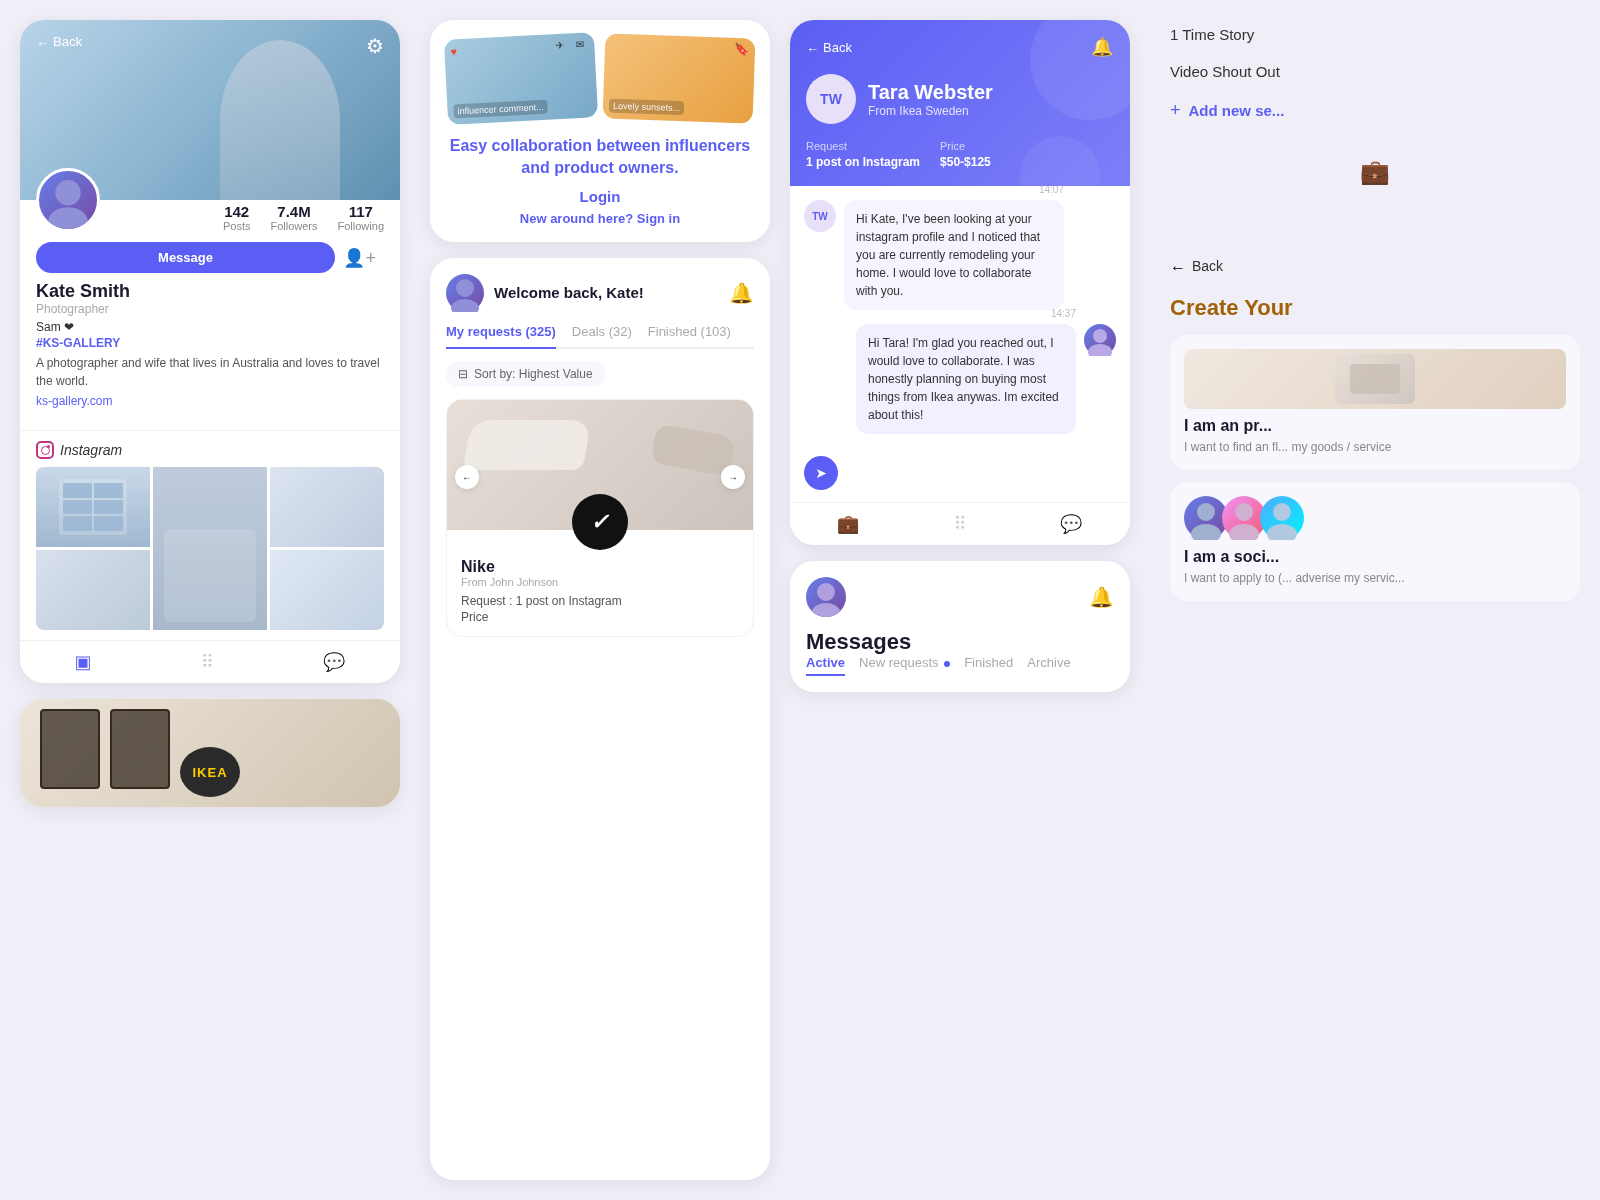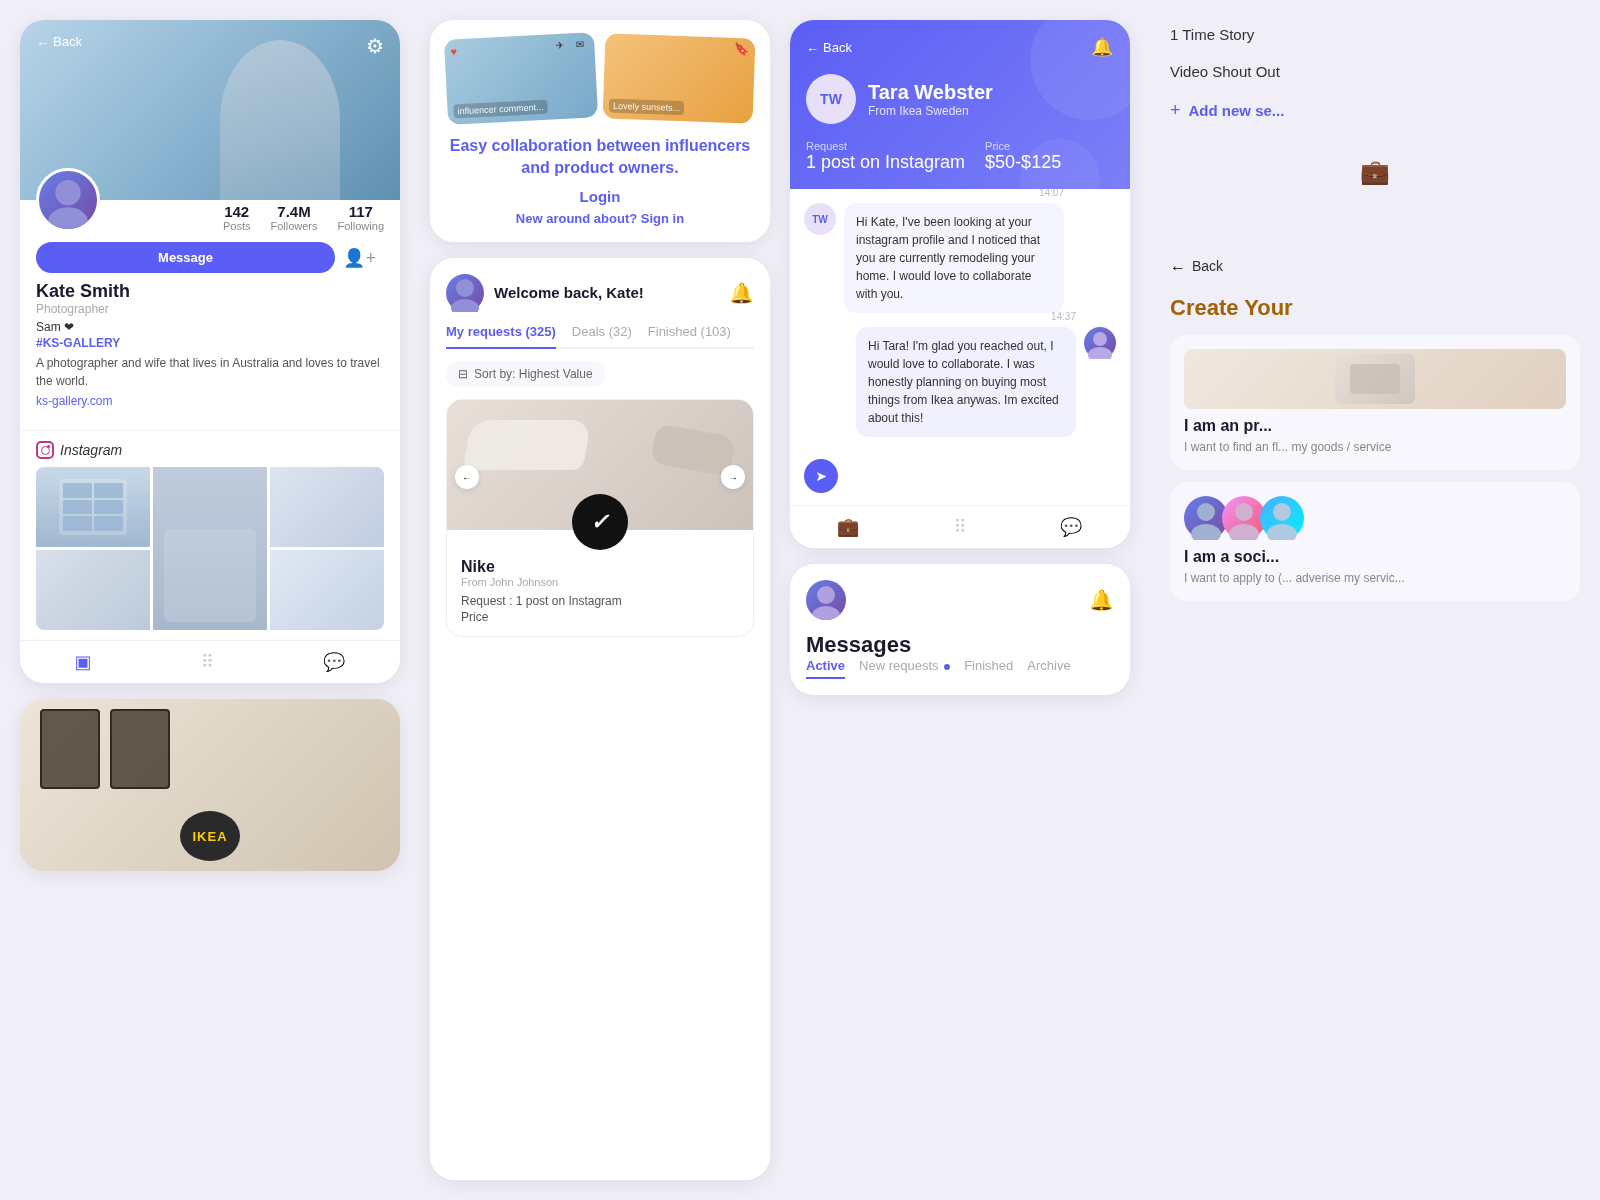--- a/index.html
+++ b/index.html
@@ -223,21 +223,21 @@
     .nav-icon.active {
       color: #5b5ef4;
     }
 
     
     .ikea-card {
       background: white;
       border-radius: 24px;
       overflow: hidden;
       box-shadow: 0 4px 20px rgba(0,0,0,0.08);
-      height: 172px;
+      height: 108px;
       position: relative;
     }
 
     .ikea-card-img {
       width: 100%;
       height: 100%;
       background: linear-gradient(135deg, #e8e0d4 0%, #c8c0b0 100%);
       position: relative;
       display: flex;
       align-items: flex-end;
@@ -573,23 +573,23 @@
       gap: 20px;
     }
 
     .chat-meta-item label {
       font-size: 11px;
       color: rgba(255,255,255,0.7);
       display: block;
     }
 
     .chat-meta-item span {
-      font-size: 18px;
+      font-size: 12px;
       color: white;
-      font-weight: 400;
+      font-weight: 700;
     }
 
     
     .chat-header-blue::before {
       content: '';
       position: absolute;
       right: -20px;
       top: -20px;
       width: 120px;
       height: 120px;
@@ -1044,21 +1044,21 @@
       </div>
     </div>
 
     <div class="collab-text">
       <span style="color:#5b5ef4;font-weight:600;">Easy collaboration</span>
       <span>between influencers and product owners.</span>
     </div>
 
     <button class="btn-login">Login</button>
     <div class="sign-in-text">
-      <span>New around about?</span>
+      <span>New around here?</span>
       <span>Sign in</span>
     </div>
   </div>
 
   <div class="requests-card">
     <div class="welcome-header">
       <div class="welcome-user">
         <div class="user-avatar-sm">
           <svg viewBox="0 0 38 38" width="38" height="38">
             <circle cx="19" cy="14" r="9" fill="#9090d8"></circle>

